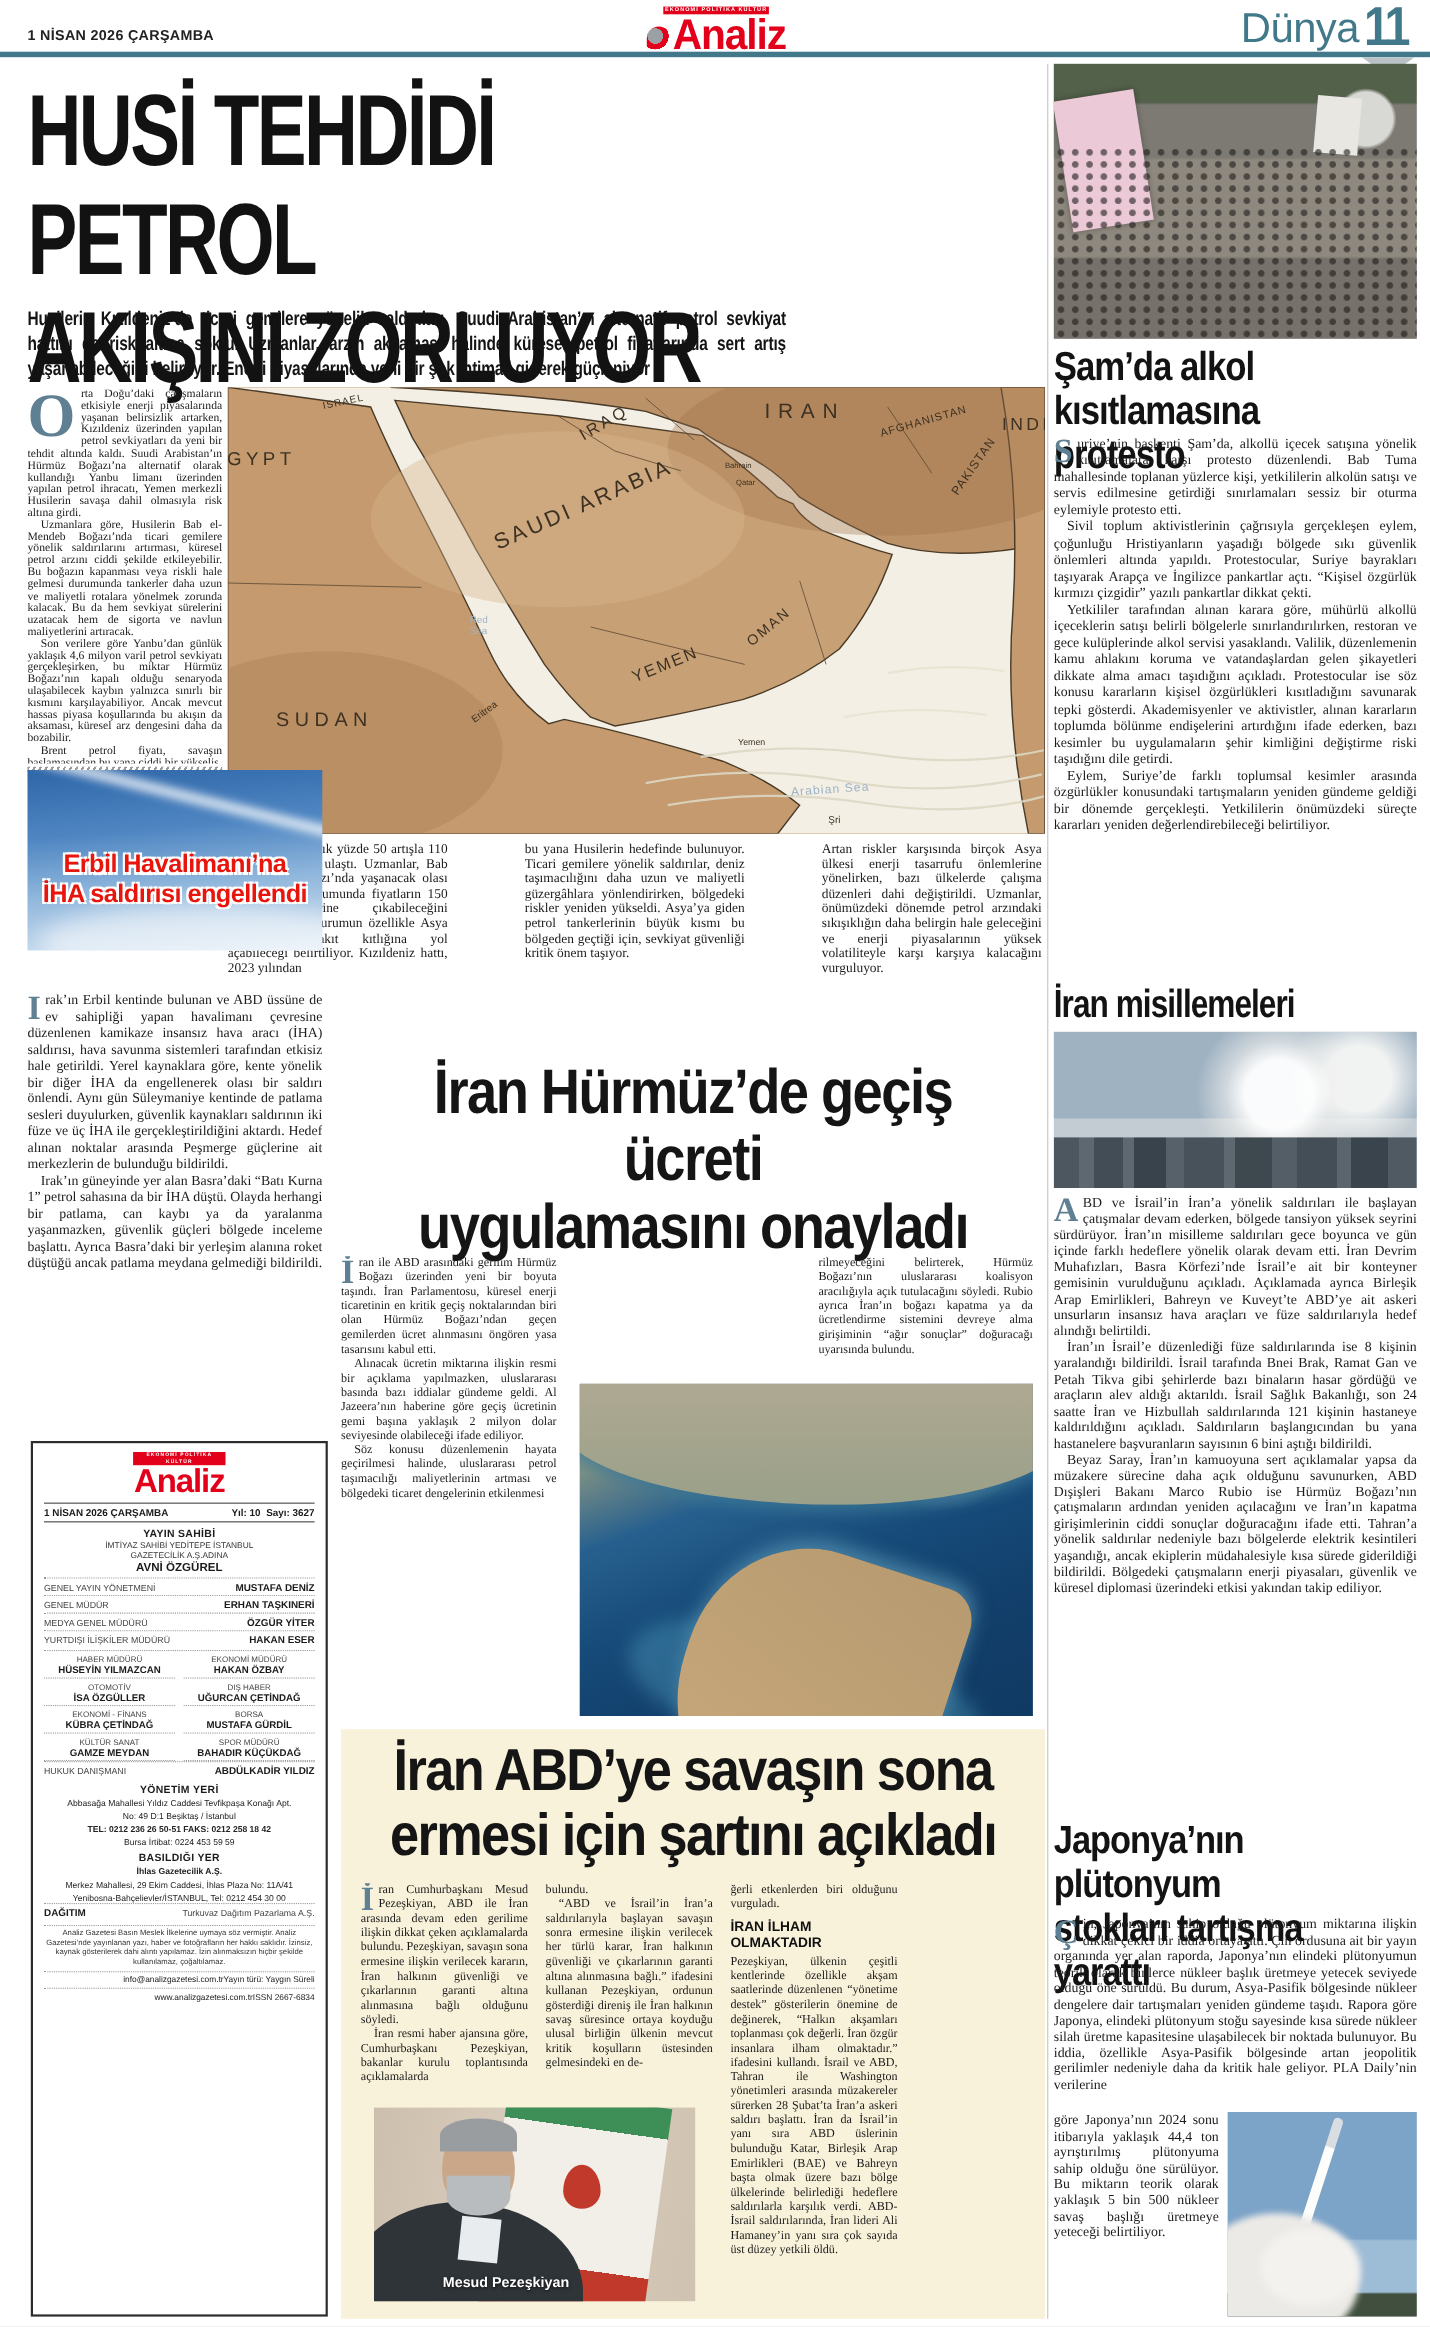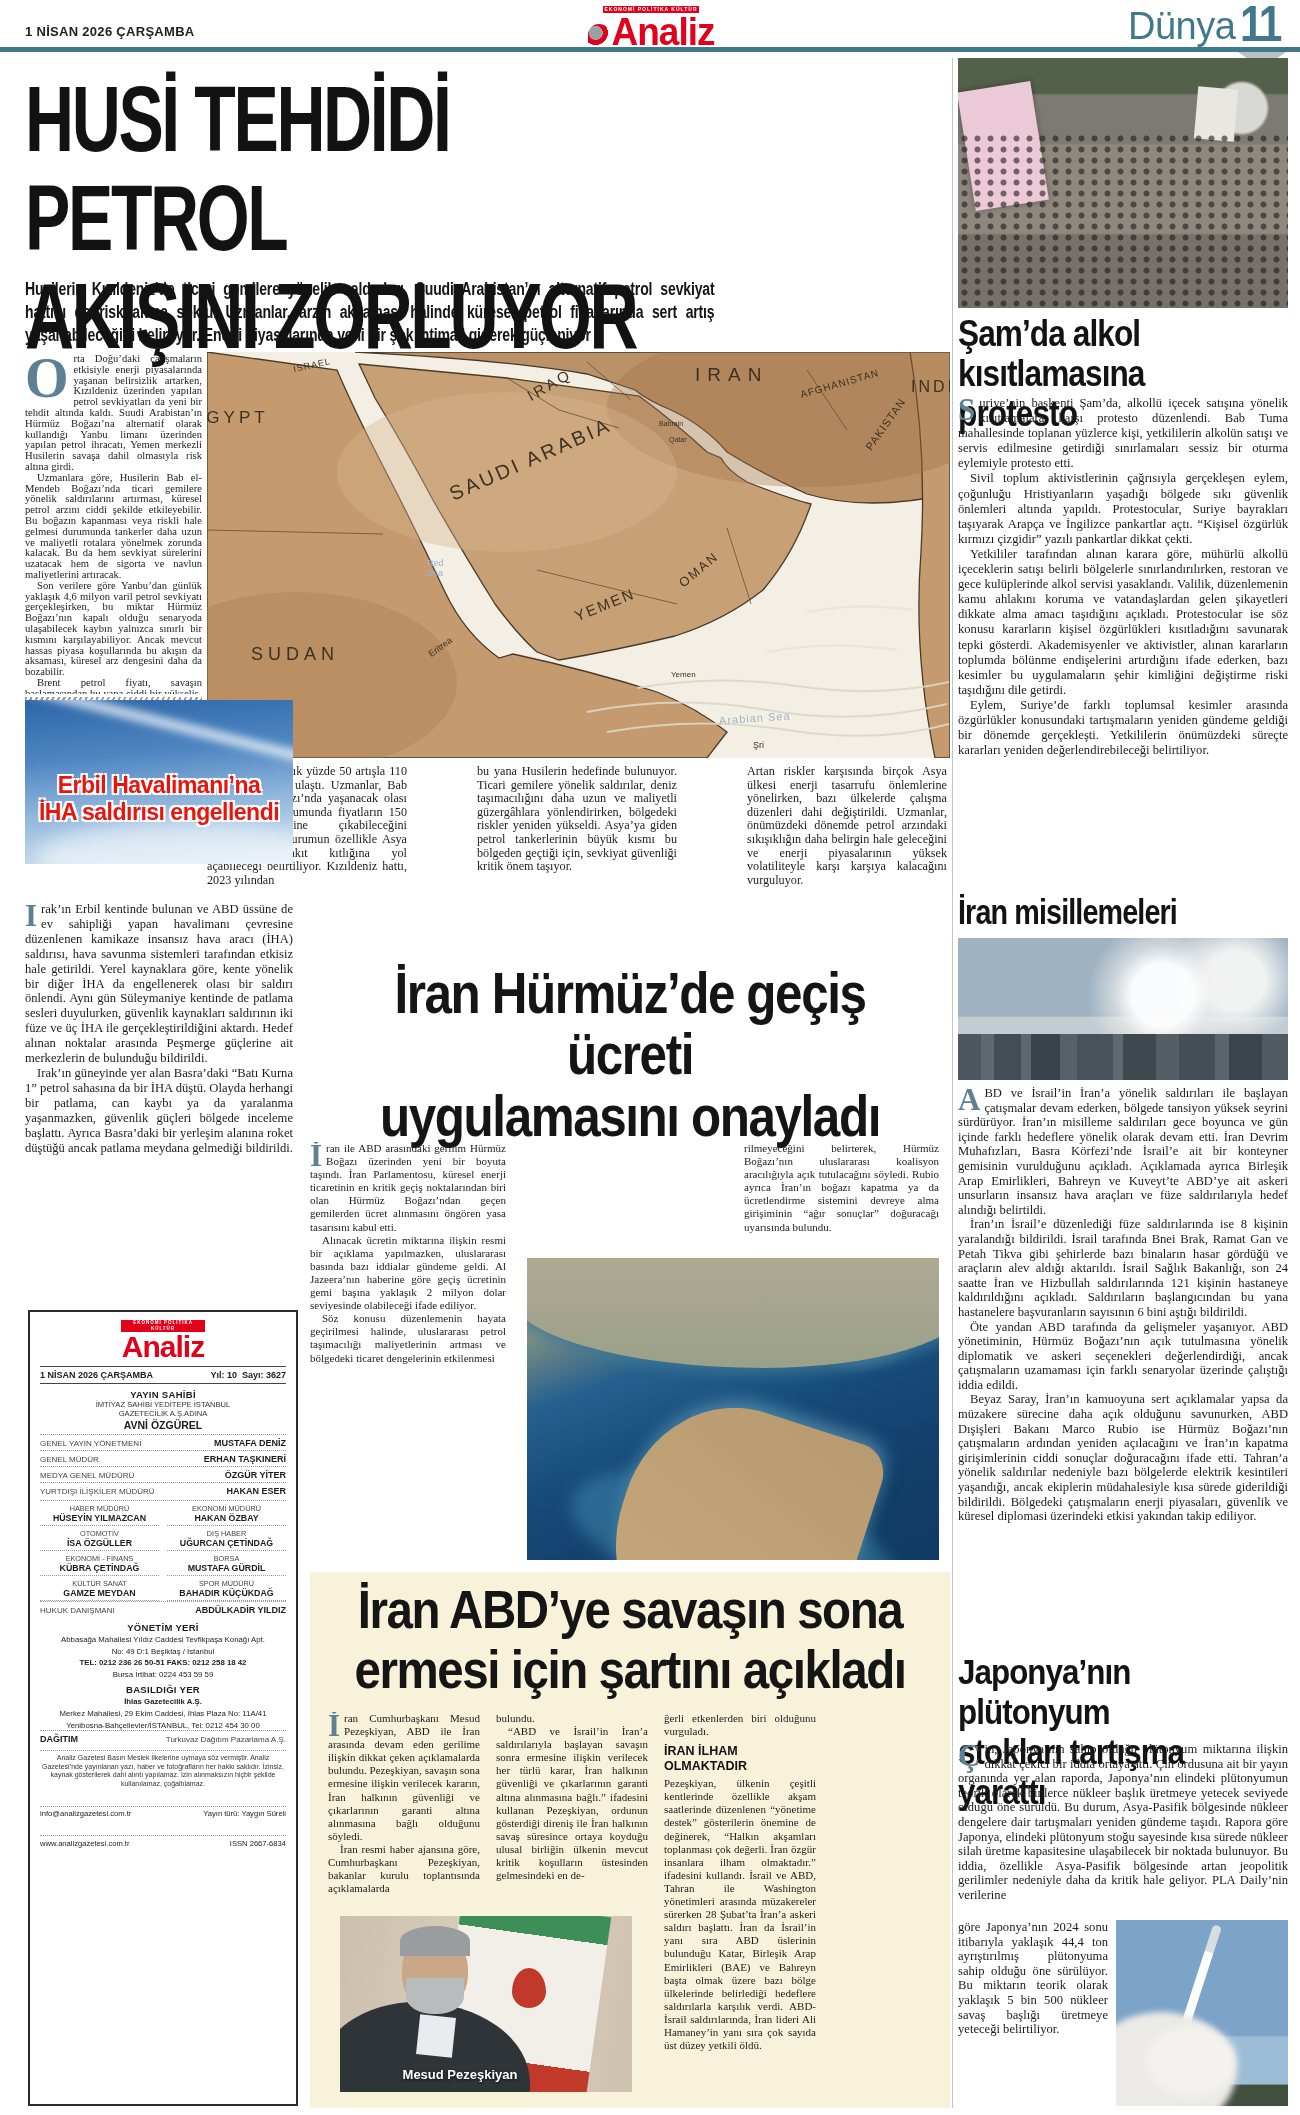--- a/index.html
+++ b/index.html
@@ -60,21 +60,21 @@
 .k-name{font-weight:bold;font-size:10.5px;margin:1px 0 3px}
 .k-row{display:flex;justify-content:space-between;align-items:baseline;border-top:1px dotted #999;padding:2.5px 0;font-size:8px}
 .k-row .lbl{color:#444;text-align:left}
 .k-row .val{font-weight:bold;font-size:9px;text-align:right}
 .k-grid{display:grid;grid-template-columns:1fr 1fr;gap:0 8px;border-top:1px dotted #999;margin-top:2px}
 .k-cell{padding:2.5px 0;border-bottom:1px dotted #999;text-align:center}
 .k-cell .lbl{display:block;font-size:7.3px;color:#444}
 .k-cell .val{display:block;font-weight:bold;font-size:8.8px}
 .k-addr{font-size:7.8px;line-height:9.6px;color:#222;margin-top:2px}
 .k-small{font-size:7px;line-height:8.6px;color:#333;text-align:center;margin-top:4px;border-top:1px dotted #999;padding-top:3px}
-.k-foot{display:flex;justify-content:space-between;font-size:7.6px;border-top:1px dotted #999;margin-top:17px;padding-top:2.5px}
+.k-foot{display:flex;justify-content:flex-end;font-size:7.6px;border-top:1px dotted #999;margin-top:3px;padding-top:2.5px}
 
 .h-mid{width:640px;text-align:center;font-weight:bold;font-family:"Liberation Sans",sans-serif;color:#151515;letter-spacing:-1.5px}
 .hormuz-head{left:310px;top:962px;font-size:52px;line-height:56px;transform:scale(.95,1.1);transform-origin:center top}
 .mid-col{font-size:11px;line-height:13.1px;overflow:hidden}
 .hormuz-c1{left:310px;top:1142px;width:196px;height:424px}
 .hormuz-c2{left:527px;top:1142px;width:196px;height:112px}
 .hormuz-c3{left:744px;top:1142px;width:195px;height:112px}
 .sat-photo{left:527px;top:1258px;width:412px;height:302px;overflow:hidden;background:
  radial-gradient(circle at 80% 10%,rgba(255,255,255,.5) 0 8%,transparent 20%),
  linear-gradient(160deg,#8d9f92 0%,#7b8f85 18%,#27608e 34%,#164a78 55%,#123f6b 75%,#0f3a63 100%)}
@@ -368,21 +368,20 @@
     <p class="ind">Eylem, Suriye’de farklı toplumsal kesimler arasında özgürlükler konusundaki tartışmaların yeniden gündeme geldiği bir dönemde gerçekleşti. Yetkililerin önümüzdeki süreçte kararları yeniden değerlendirebileceği belirtiliyor.</p>
   </div>
 
   <div class="abs h-right retal-head">İran misillemeleri sürüyor</div>
   <div class="abs rcol-photo2">
     <div class="skyline"></div>
   </div>
   <div class="abs retal-body just">
     <p><span class="dc dc-sm">A</span><span>BD ve İsrail’in İran’a yönelik saldırıları ile başlayan çatışmalar devam ederken, bölgede tansiyon yüksek seyrini sürdürüyor. İran’ın misilleme saldırıları gece boyunca ve gün içinde farklı hedeflere yönelik olarak devam etti. İran Devrim Muhafızları, Basra Körfezi’nde İsrail’e ait bir konteyner gemisinin vurulduğunu açıkladı. Açıklamada ayrıca Birleşik Arap Emirlikleri, Bahreyn ve Kuveyt’te ABD’ye ait askeri unsurların insansız hava araçları ve füze saldırılarıyla hedef alındığı belirtildi.</span></p>
     <p class="ind">İran’ın İsrail’e düzenlediği füze saldırılarında ise 8 kişinin yaralandığı bildirildi. İsrail tarafında Bnei Brak, Ramat Gan ve Petah Tikva gibi şehirlerde bazı binaların hasar gördüğü ve araçların alev aldığı aktarıldı. İsrail Sağlık Bakanlığı, son 24 saatte İran ve Hizbullah saldırılarında 121 kişinin hastaneye kaldırıldığını açıkladı. Saldırıların başlangıcından bu yana hastanelere başvuranların sayısının 6 bini aştığı bildirildi.</p>
-    <p class="ind">Öte yandan ABD tarafında da gelişmeler yaşanıyor. ABD yönetiminin, Hürmüz Boğazı’nın açık tutulmasına yönelik diplomatik ve askeri seçenekleri değerlendirdiği, ancak çatışmaların uzamaması için farklı senaryolar üzerinde çalıştığı iddia edildi.</p>
     <p class="ind">Beyaz Saray, İran’ın kamuoyuna sert açıklamalar yapsa da müzakere sürecine daha açık olduğunu savunurken, ABD Dışişleri Bakanı Marco Rubio ise Hürmüz Boğazı’nın çatışmaların ardından yeniden açılacağını ve İran’ın kapatma girişimlerinin ciddi sonuçlar doğuracağını ifade etti. Tahran’a yönelik saldırılar nedeniyle bazı bölgelerde elektrik kesintileri yaşandığı, ancak ekiplerin müdahalesiyle kısa sürede giderildiği bildirildi. Bölgedeki çatışmaların enerji piyasaları, güvenlik ve küresel diplomasi üzerindeki etkisi yakından takip ediliyor.</p>
   </div>
 
   <div class="abs h-right japan-head">
     <div>Japonya’nın plütonyum</div>
     <div>stokları tartışma yarattı</div>
   </div>
   <div class="abs japan-body1 just">
     <p><span class="dc dc-sm">Ç</span><span>in, Japonya’nın sahip olduğu plütonyum miktarına ilişkin dikkat çekici bir iddia ortaya attı. Çin ordusuna ait bir yayın organında yer alan raporda, Japonya’nın elindeki plütonyumun teorik olarak binlerce nükleer başlık üretmeye yetecek seviyede olduğu öne sürüldü. Bu durum, Asya-Pasifik bölgesinde nükleer dengelere dair tartışmaları yeniden gündeme taşıdı. Rapora göre Japonya, elindeki plütonyum stoğu sayesinde kısa sürede nükleer silah üretme kapasitesine ulaşabilecek bir noktada bulunuyor. Bu iddia, özellikle Asya-Pasifik bölgesinde artan jeopolitik gerilimler nedeniyle daha da kritik hale geliyor. PLA Daily’nin verilerine</span></p>
   </div>

